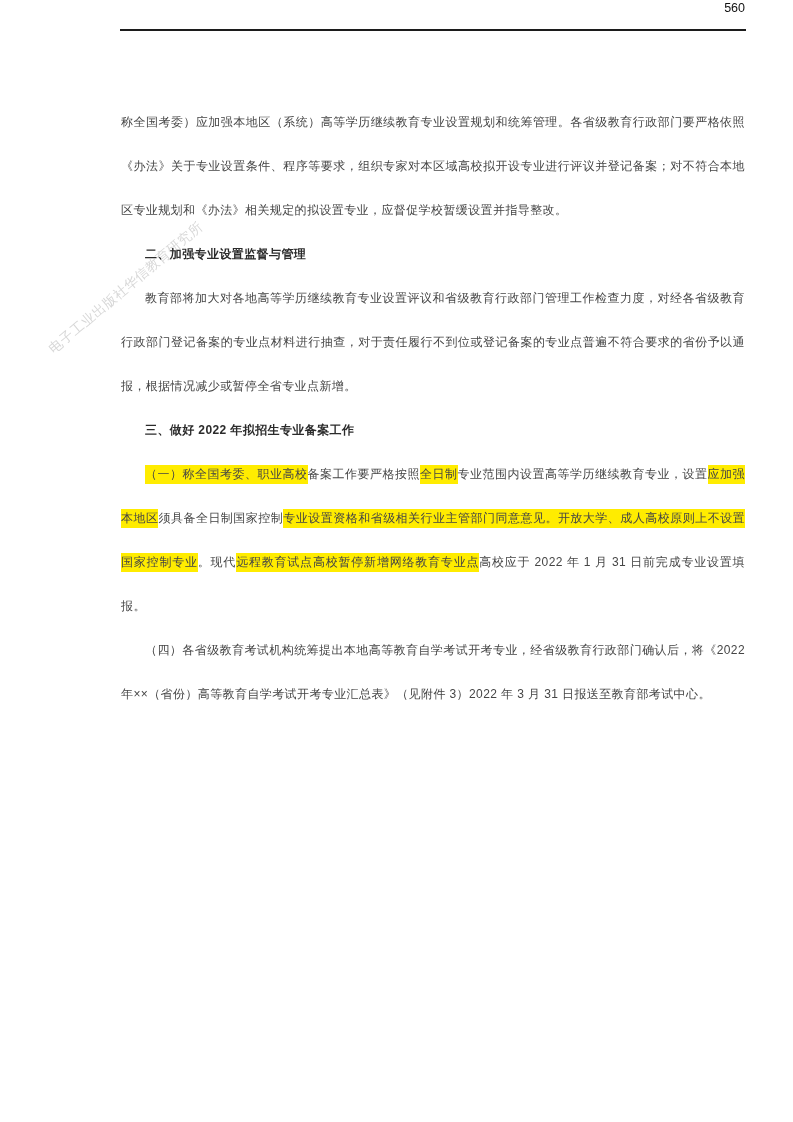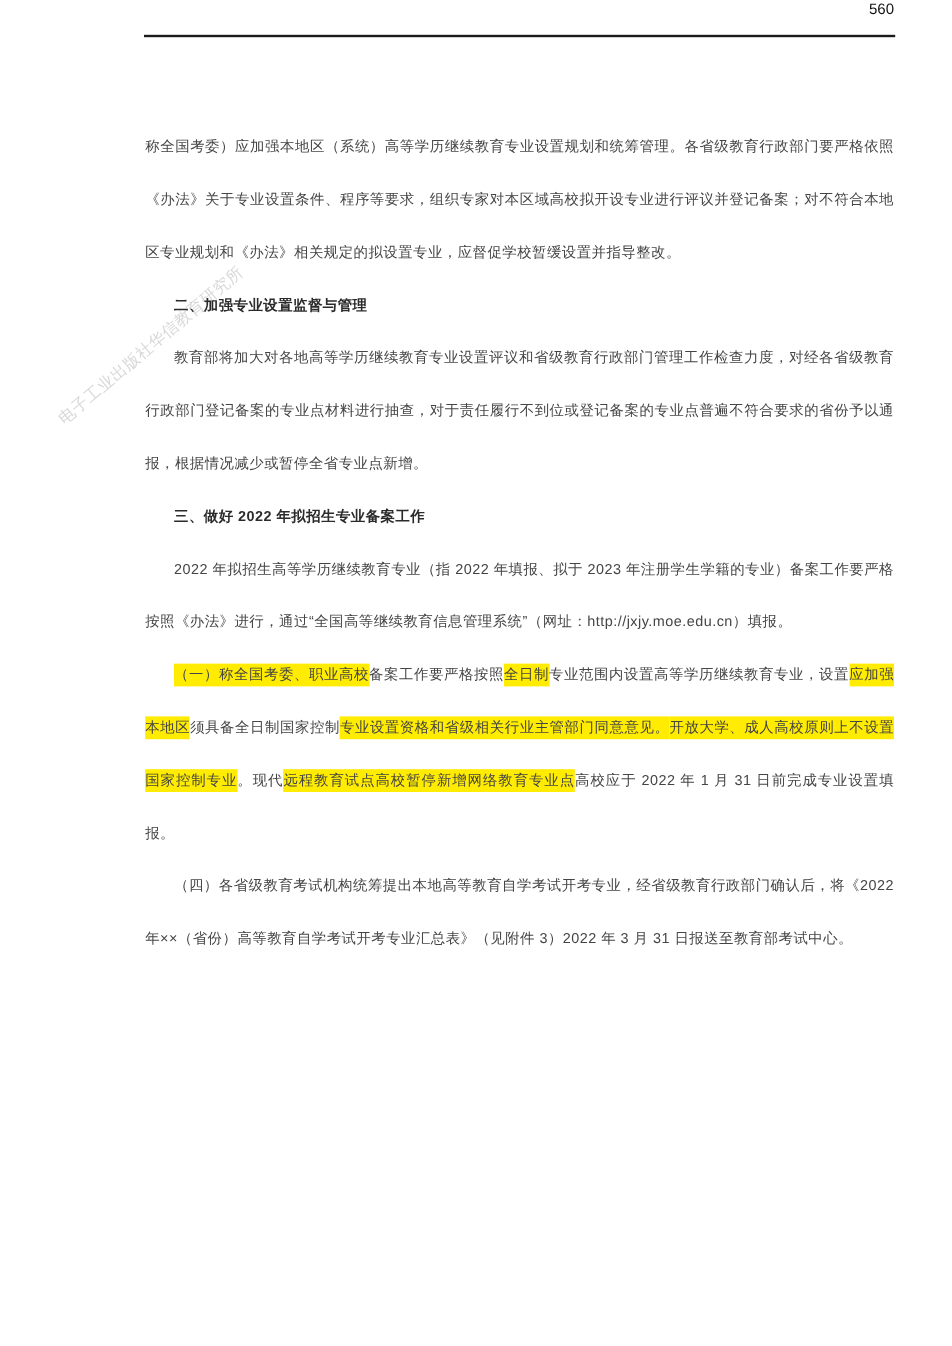--- a/index.html
+++ b/index.html
@@ -74,17 +74,16 @@
 <div class="page">
   <div class="page-number">560</div>
   <div class="header-rule"></div>
   <div class="watermark wm-left">电子工业出版社华信教育研究所</div>
   <div class="watermark wm-right">电子工业出版社华信教育研究所</div>
   <div class="content">
       <p class="para no-indent"><span>称全国考委）应加强本地区（系统）高等学历继续教育专业设置规划和统筹管理。各省级教育行政部门要严格依照《办法》关于专业设置条件、程序等要求，组织专家对本区域高校拟开设专业进行评议并登记备案；对不符合本地区专业规划和《办法》相关规定的拟设置专业，应督促学校暂缓设置并指导整改。</span></p>
       <p class="heading"><span>二、加强专业设置监督与管理</span></p>
       <p class="para"><span>教育部将加大对各地高等学历继续教育专业设置评议和省级教育行政部门管理工作检查力度，对经各省级教育行政部门登记备案的专业点材料进行抽查，对于责任履行不到位或登记备案的专业点普遍不符合要求的省份予以通报，根据情况减少或暂停全省专业点新增。</span></p>
       <p class="heading"><span>三、做好 2022 年拟招生专业备案工作</span></p>
-      <p class="para"><span>2022 年拟招生高等学历继续教育专业（指 2022 年填报、拟于 2023 年注册学生学籍的专业）备案工作要严格按照《办法》进行，通过“全国高等继续教育信息管理系统”（网址：http://jxjy.moe.edu.cn）填报。</span></p>
       <p class="para"><mark class="hl">（一）称全国考委、职业高校</mark><span>备案工作要严格按照</span><mark class="hl">全日制</mark><span>专业范围内设置高等学历继续教育专业，设置</span><mark class="hl">应加强本地区</mark><span>须具备全日制国家控制</span><mark class="hl">专业设置资格和省级相关行业主管部门同意意见。</mark><mark class="hl">开放大学、成人高校原则上不设置国家控制专业</mark><span>。现代</span><mark class="hl">远程教育试点高校暂停新增网络教育专业点</mark><span>高校应于 2022 年 1 月 31 日前完成专业设置填报。</span></p>
       <p class="para"><span>（四）各省级教育考试机构统筹提出本地高等教育自学考试开考专业，经省级教育行政部门确认后，将《2022 年××（省份）高等教育自学考试开考专业汇总表》（见附件 3）2022 年 3 月 31 日报送至教育部考试中心。</span></p>
     </div>
 </div>
 
 </body></html>

